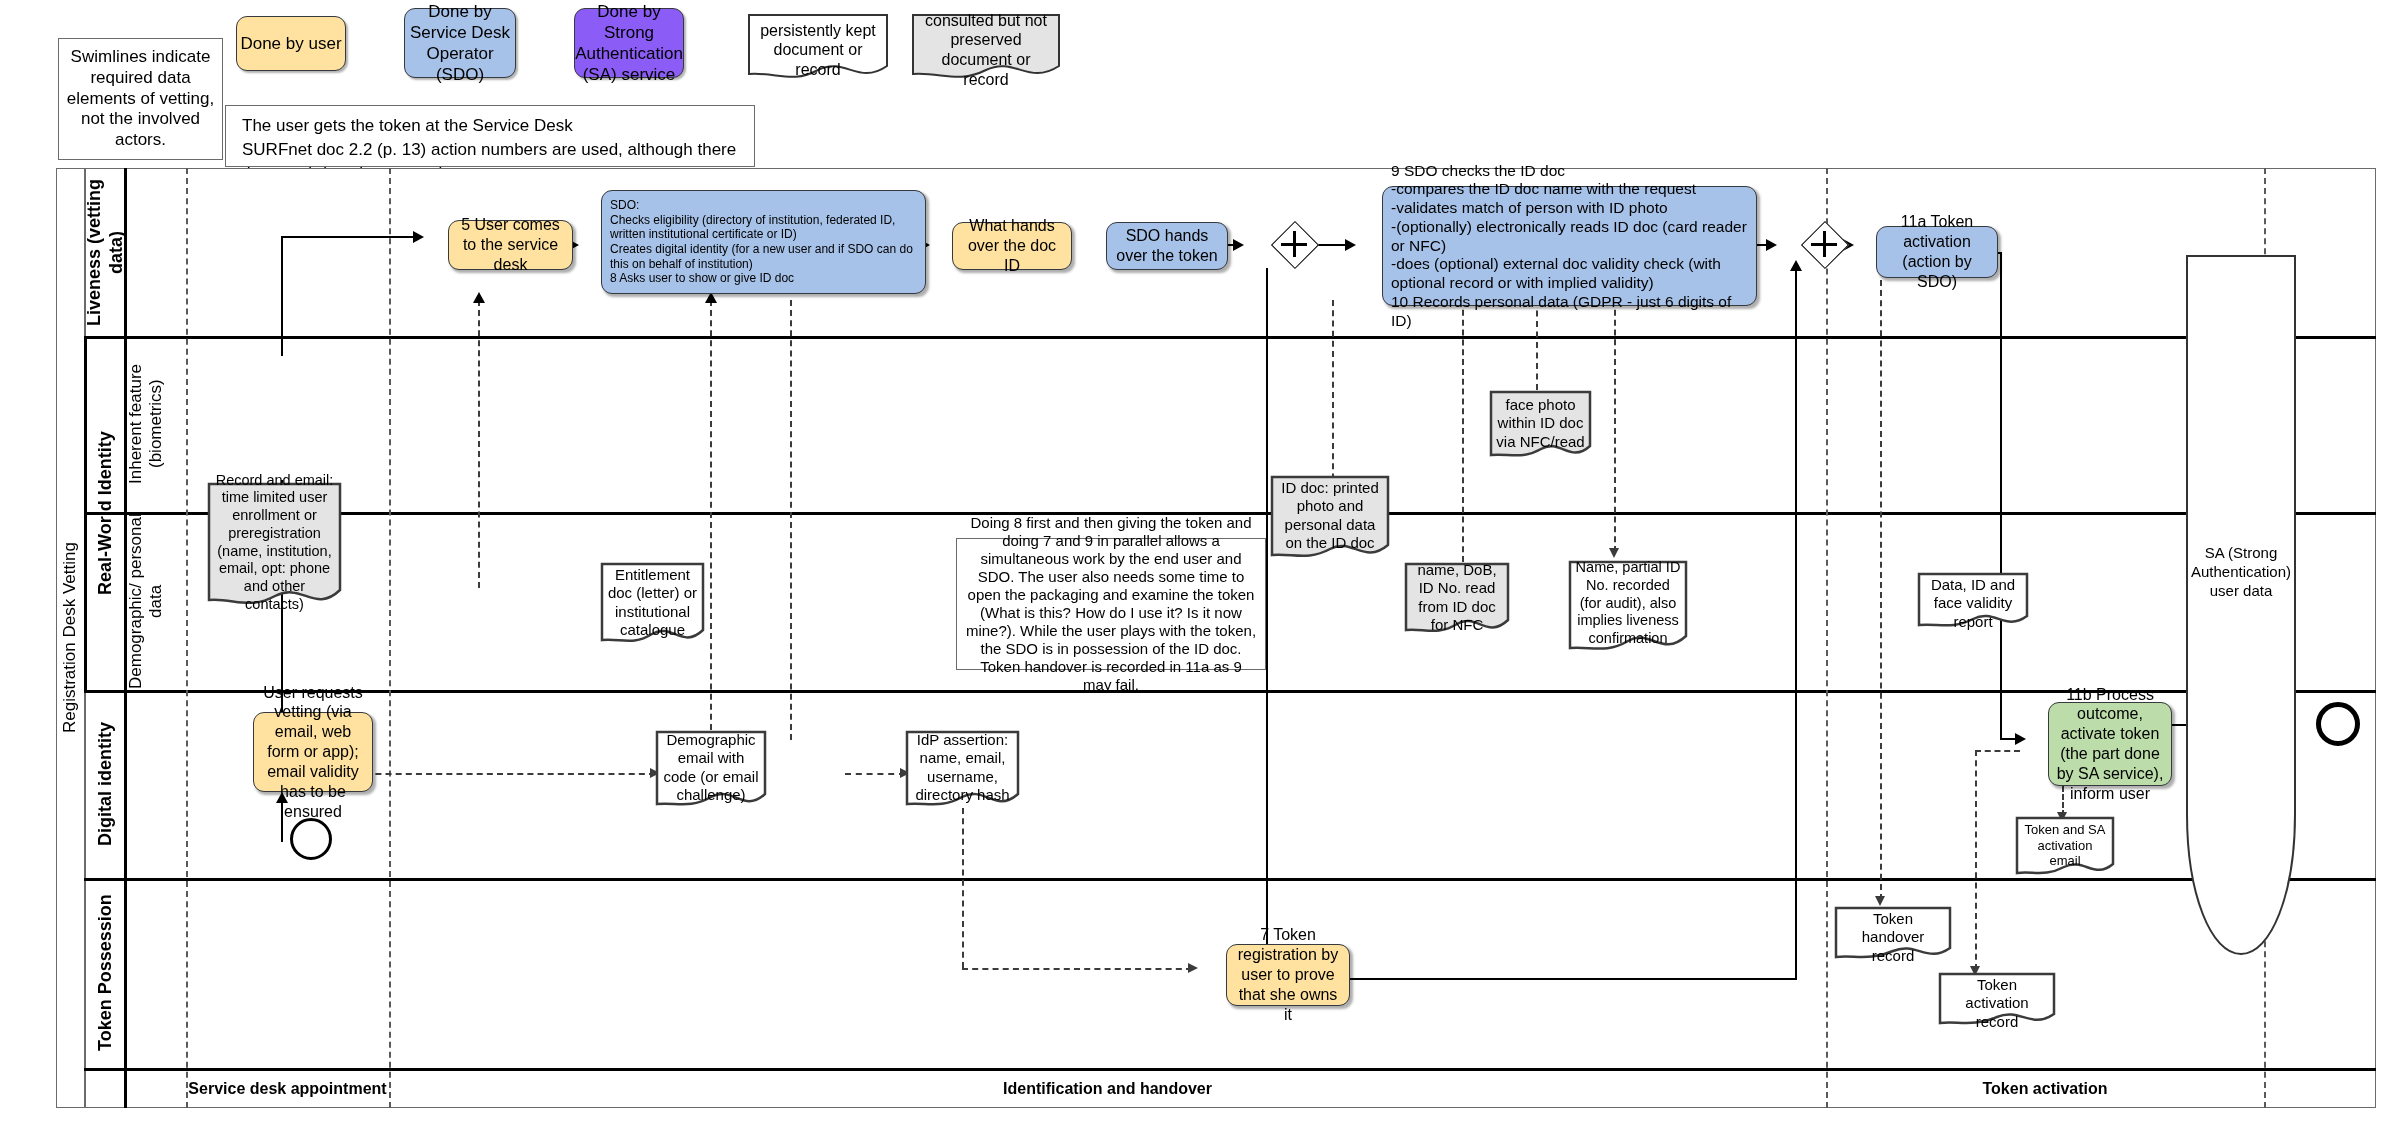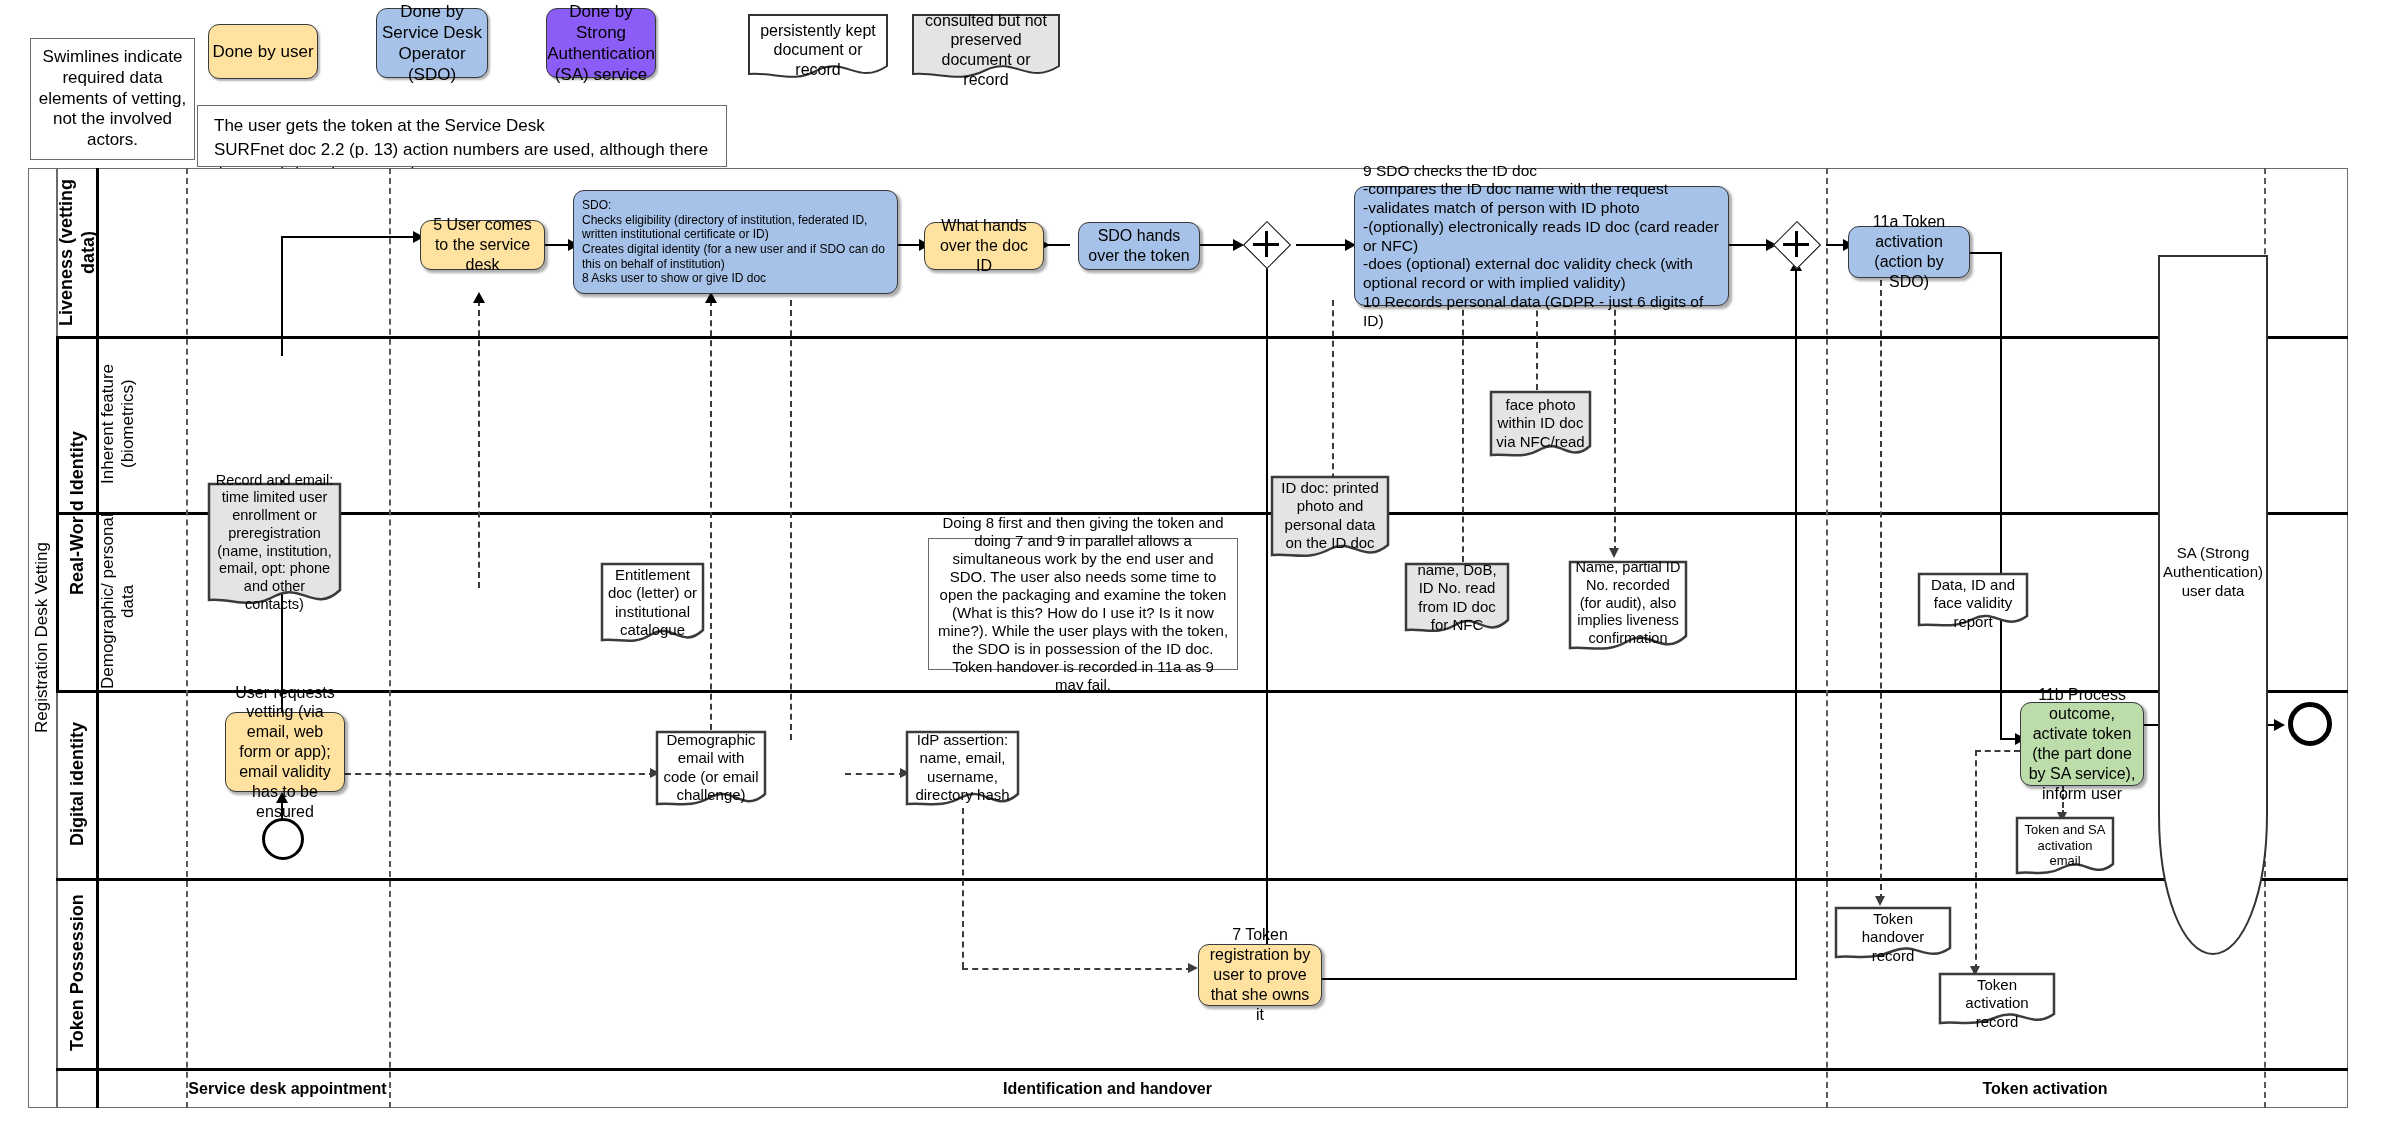--- a/index.html
+++ b/index.html
@@ -1,18 +1,18 @@
 <!DOCTYPE html>
 <html><head>
 <meta charset="utf-8">
 <style>
   html,body{margin:0;padding:0;background:#ffffff;}
   body{font-family:"Liberation Sans",sans-serif;color:#000;}
   #canvas{position:relative;width:2381px;height:1122px;overflow:hidden;background:#fff;}
-  .abs{position:absolute;box-sizing:border-box;}
+  .abs{position:absolute;box-sizing:border-box;margin-left:28px;}
 
   
   .ctr{display:flex;align-items:center;justify-content:center;text-align:center;}
   .lft{display:flex;align-items:flex-start;justify-content:flex-start;text-align:left;}
 
   
   .legend-box{border:1.5px solid #6b6b6b;background:#fff;font-size:17px;line-height:1.22;padding:4px 6px;}
   .legend-task{border:1.5px solid #36393d;border-radius:11px;font-size:17px;line-height:1.24;
                box-shadow:2px 2px 2px rgba(0,0,0,.30);}
   .lt-user{background:#ffe2a0;}
@@ -71,21 +71,21 @@
 </style>
 </head>
 <body>
 
 <div id="canvas">
 
   <div class="abs legend-box ctr" style="left:30px;top:38px;width:165px;height:122px;">
     <span>Swimlines indicate required data elements of vetting, not the involved actors.</span>
   </div>
 
-  <div class="abs legend-task lt-user ctr" style="left:208px;top:24px;width:110px;height:55px;">
+  <div class="abs legend-task lt-user ctr" style="left:208px;top:16px;width:110px;height:55px;">
     <span>Done by user</span>
   </div>
   <div class="abs legend-task lt-sdo ctr" style="left:376px;top:8px;width:112px;height:70px;">
     <span>Done by Service Desk Operator (SDO)</span>
   </div>
   <div class="abs legend-task lt-sa ctr" style="left:546px;top:8px;width:110px;height:70px;">
     <span>Done by Strong Authentication (SA) service</span>
   </div>
 
   <div class="docshape" style="left:748px;top:14px;width:140px;height:67px;">

